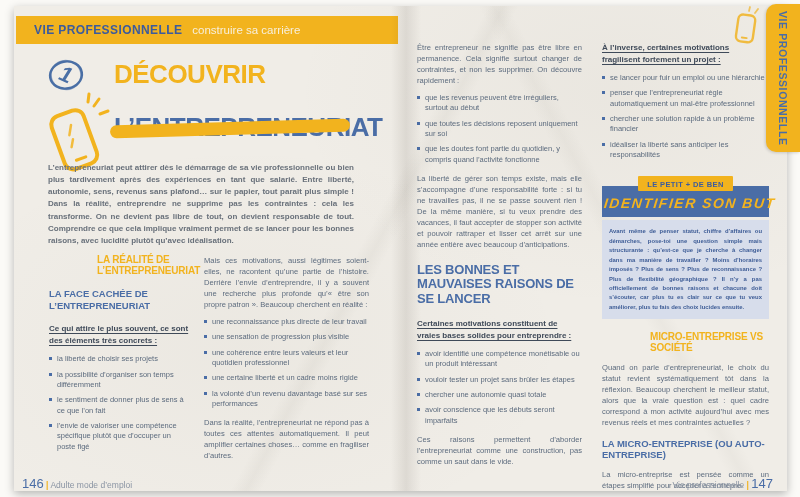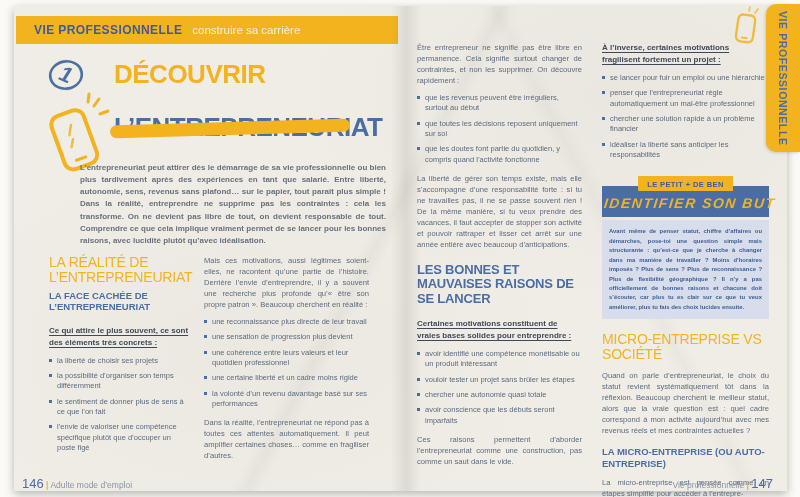--- a/index.html
+++ b/index.html
@@ -44,31 +44,31 @@
   }
   .title-l2{
     position:absolute;left:100px;top:81px;font-size:26px;font-weight:bold;color:#4a6da6;letter-spacing:-0.5px;margin-top:25px;
   }
   .title-underline{
     position:absolute;left:96px;top:116px;width:240px;height:13px;background:#f2b31e;border-radius:8px;
     transform:rotate(-1.6deg);
   }
   .intro{
     position:absolute;left:34px;top:156px;width:306px;
-    font-size:8px;font-weight:bold;color:#68707a;line-height:1.52;text-align:justify;margin-left:32px;
+    font-size:8px;font-weight:bold;color:#68707a;line-height:1.52;text-align:justify;
   }
   
   .col{position:absolute;}
   .col1{left:35px;top:249px;width:142px;}
   .col2{left:190px;top:249px;width:165px;}
   .col3{left:403px;top:36px;width:165px;}
   .col4{left:588px;top:36px;width:167px;}
-  .h-yellow{font-size:14px;font-weight:normal;color:#f2b31e;line-height:1.07;letter-spacing:-0.2px;}
+  .h-yellow{font-size:10px;font-weight:bold;color:#f2b31e;line-height:1.07;letter-spacing:-0.2px;margin-left:48px;}
   .h-blue-big{font-size:13px;font-weight:bold;color:#4a6da6;line-height:1.1;letter-spacing:-0.2px;margin-top:13px;}
-  .h-blue-sub{font-size:9.5px;font-weight:bold;color:#4a6da6;line-height:1.2;margin-top:5px;}
+  .h-blue-sub{font-size:9.5px;font-weight:bold;color:#4a6da6;line-height:1.2;margin-top:12px;}
   .lead{
     font-size:8px;font-weight:bold;color:#3f4a59;line-height:1.5;margin-top:12px;
     text-decoration:underline;text-underline-offset:1.5px;
   }
   .body-p{font-size:7.6px;color:#5c6b7e;line-height:1.45;text-align:justify;margin-top:8px;}
   ul.blist{list-style:none;margin:7px 0 0 0;padding:0;}
   ul.blist li{position:relative;padding-left:8px;margin-bottom:5px;font-size:7.5px;color:#5c6b7e;line-height:1.38;}
   ul.blist li .sq{position:absolute;left:0;top:3px;width:3px;height:3px;background:#4a6da6;}
   
   .tip{margin-top:11px;}
@@ -157,21 +157,21 @@
           <li><span class="sq"></span><span>l’envie de valoriser une compétence spécifique plutôt que d’occuper un poste figé</span></li>
         </ul>
     </div>
 
     <div class="col col2">
       <div class="body-p" style="margin-top:0;">Mais ces motivations, aussi légitimes soient-elles, ne racontent qu’une partie de l’histoire. Derrière l’envie d’entreprendre, il y a souvent une recherche plus profonde qu’« être son propre patron ». Beaucoup cherchent en réalité :</div>
       <ul class="blist">
 
           <li><span class="sq"></span><span>une reconnaissance plus directe de leur travail</span></li>
 
-          <li><span class="sq"></span><span>une sensation de progression plus devient</span></li>
+          <li><span class="sq"></span><span>une sensation de progression plus visible</span></li>
 
           <li><span class="sq"></span><span>une cohérence entre leurs valeurs et leur quotidien professionnel</span></li>
 
           <li><span class="sq"></span><span>une certaine liberté et un cadre moins rigide</span></li>
 
           <li><span class="sq"></span><span>la volonté d’un revenu davantage basé sur ses performances</span></li>
         </ul>
       <div class="body-p">Dans la réalité, l’entrepreneuriat ne répond pas à toutes ces attentes automatiquement. Il peut amplifier certaines choses… comme en fragiliser d’autres.</div>
     </div>
 

